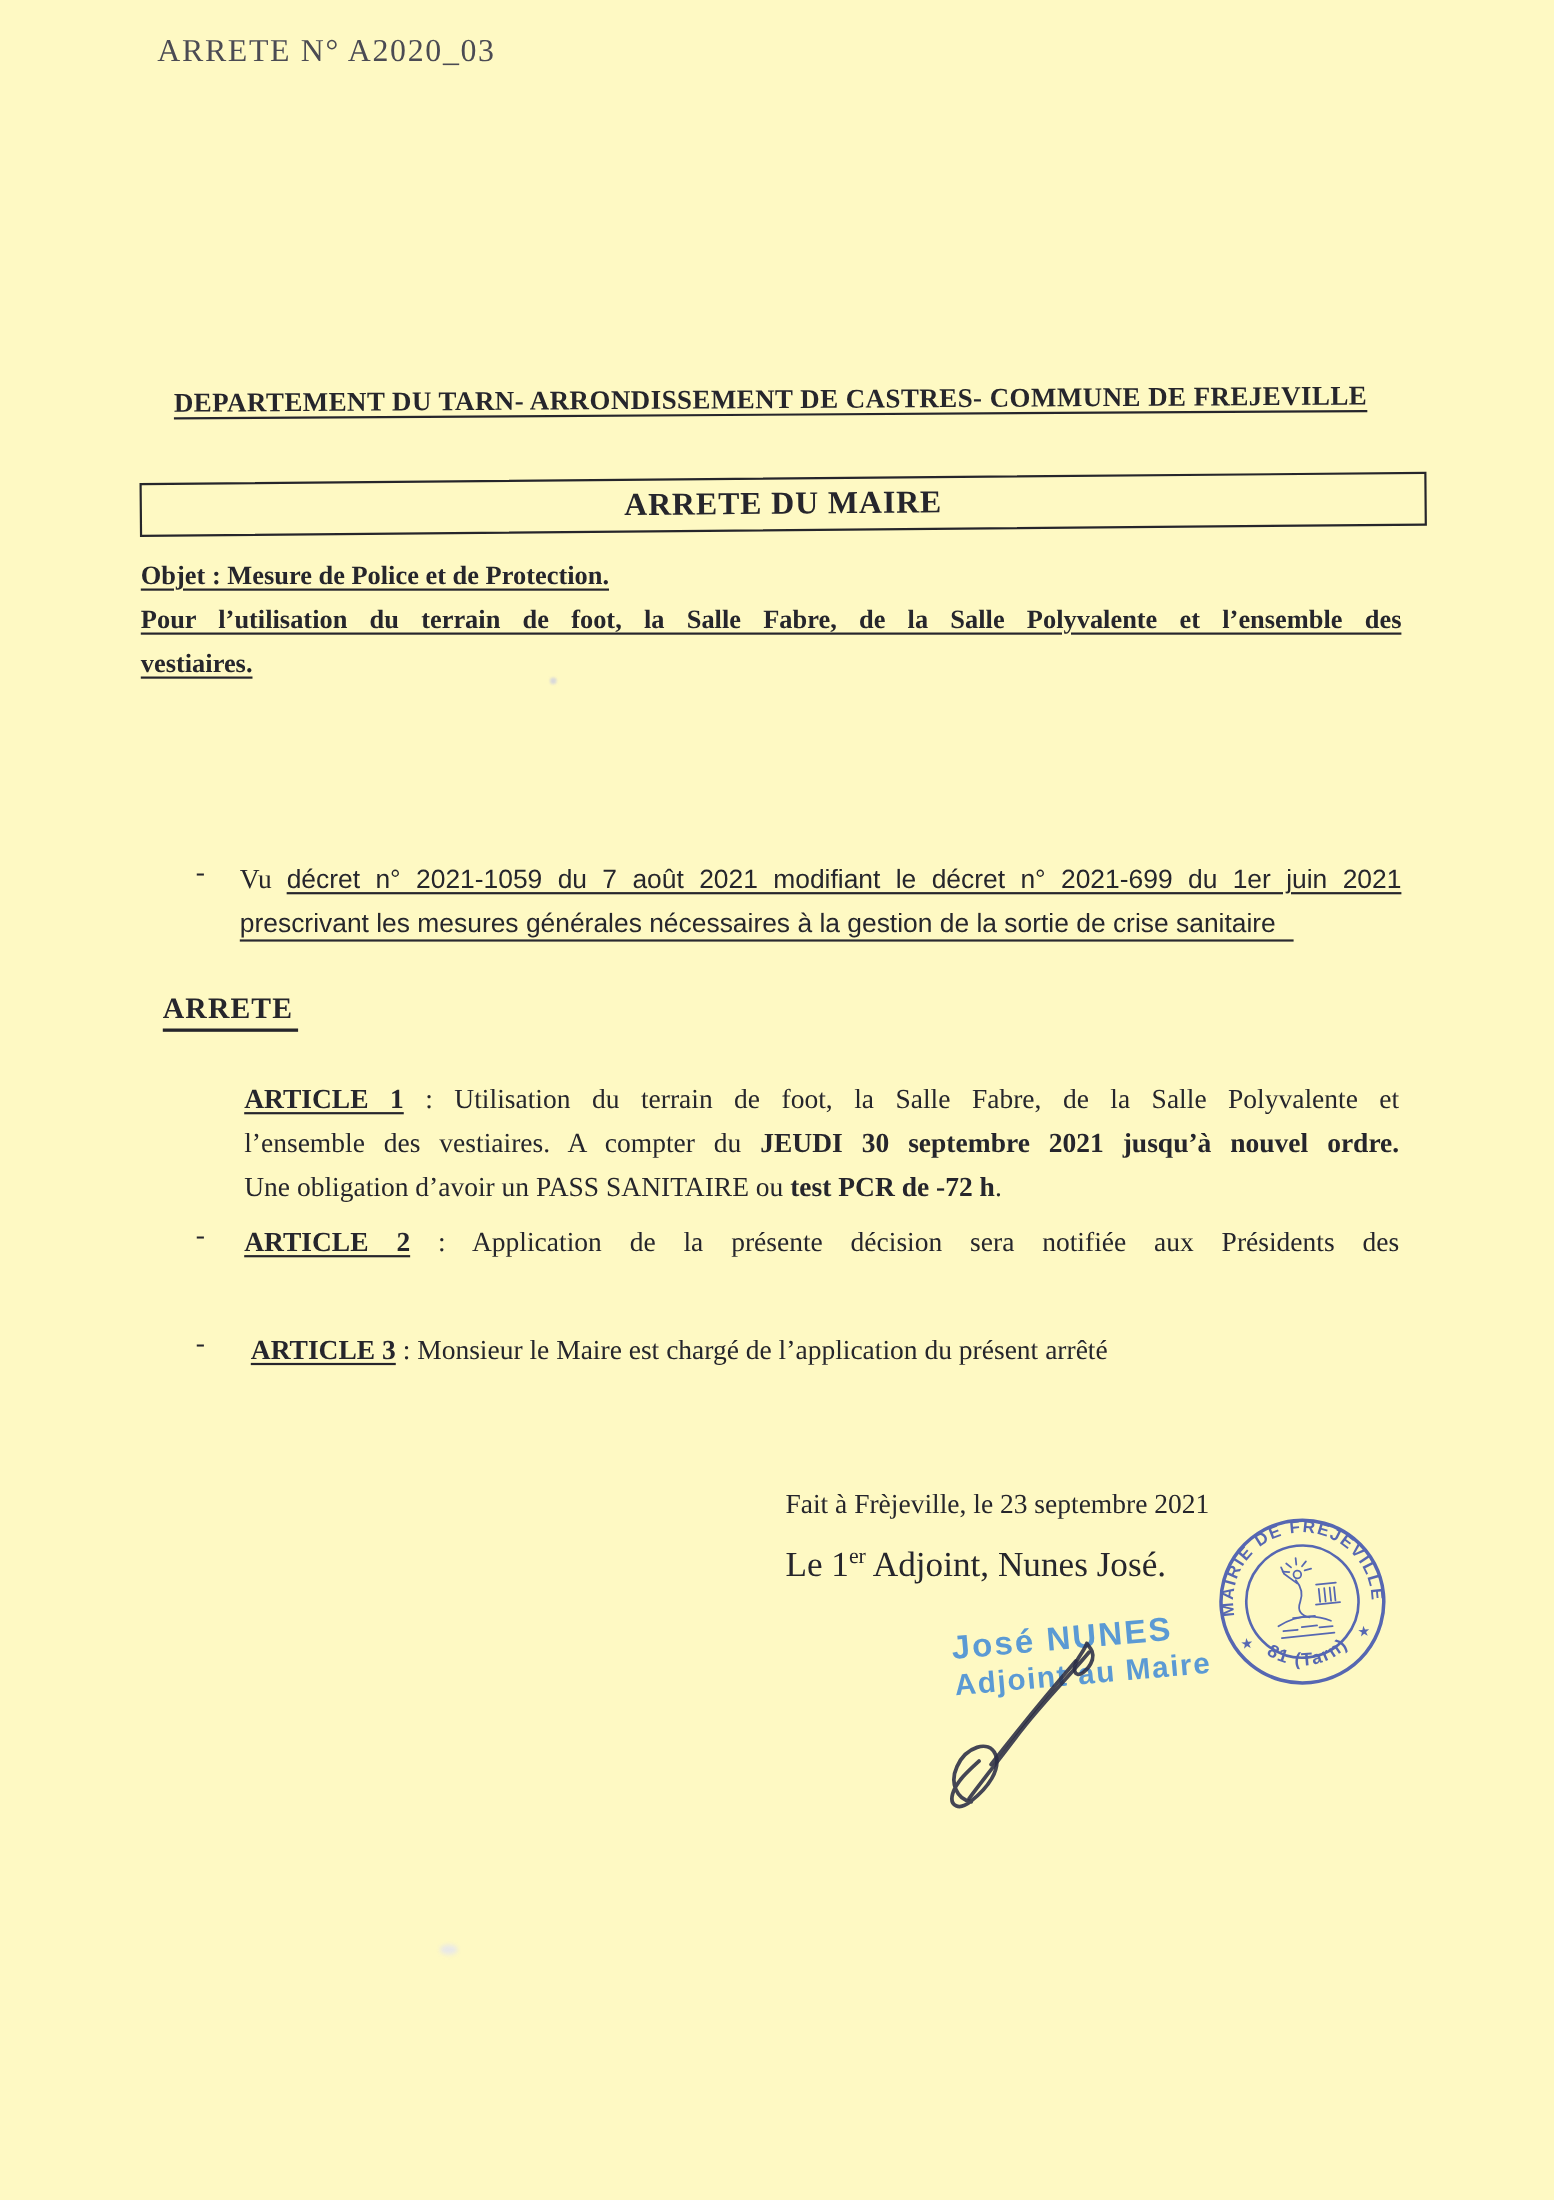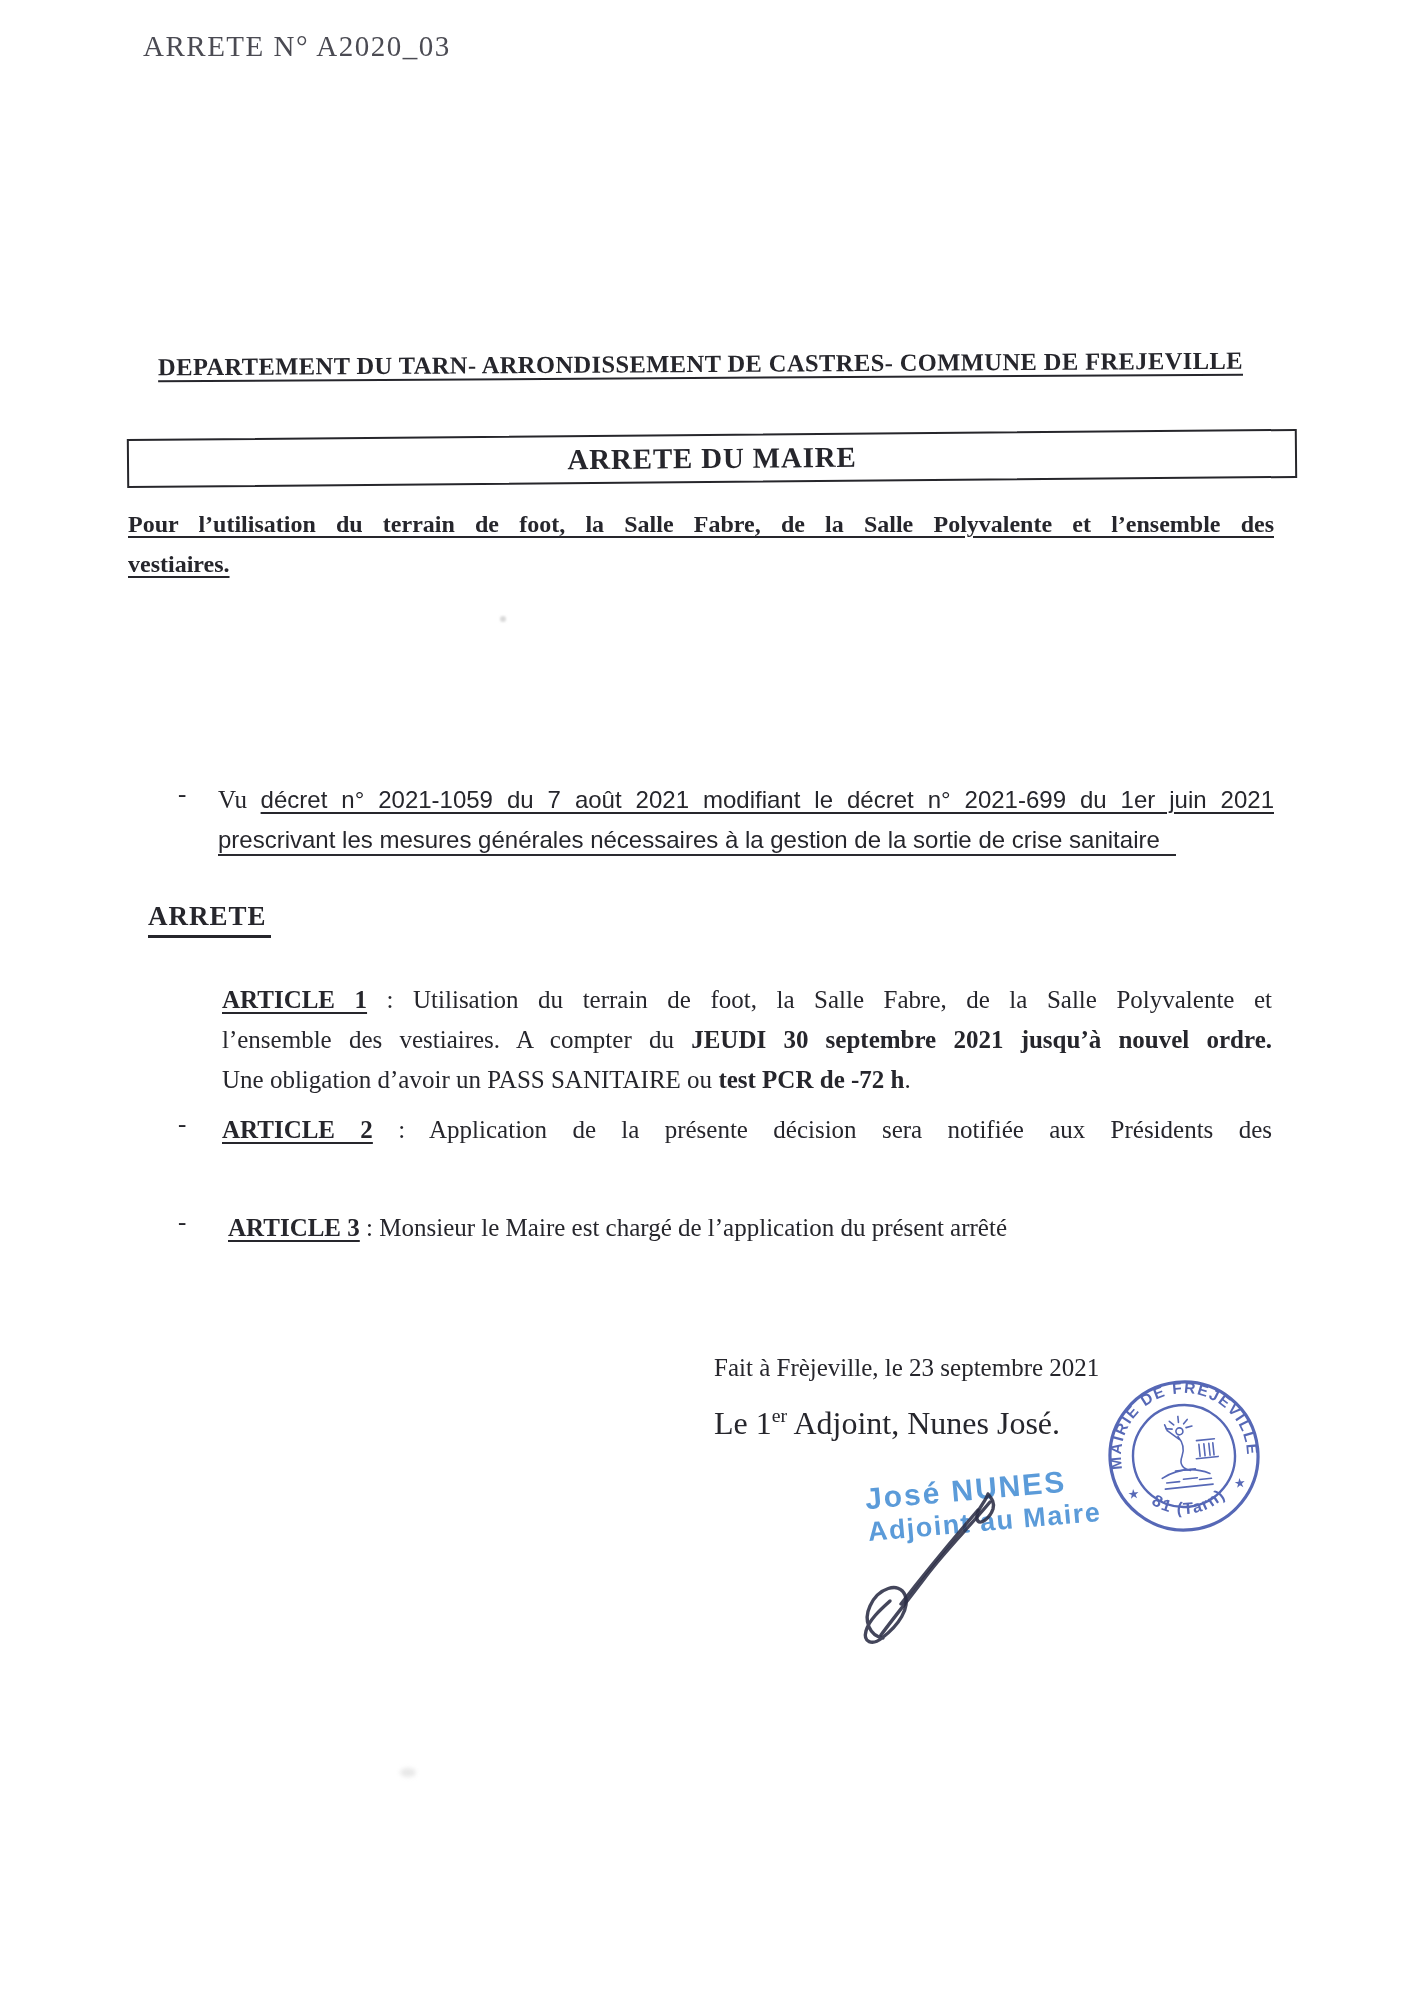--- a/index.html
+++ b/index.html
@@ -1,17 +1,17 @@
 <!DOCTYPE html>
 <html style="--ink: #26262c; --seal-blue: #4a5db1; --stamp-blue: #4e93d6; --signature-ink: #2a2c44; --paper: #fefefe;"><head>
 <meta charset="utf-8">
 <style>
   html,body{margin:0;padding:0;background:#9a9a9a;}
   .page{
-    position:relative; width:1413px; height:2000px; background:#ffffff;
+    position:relative; width:1413px; height:2000px; background:#fef9c3;
     margin:0 auto; overflow:hidden;
     font-family:"Liberation Serif","DejaVu Serif",serif;
     color:var(--ink,#26262c);
   }
   .abs{position:absolute;}
   
   .ref{left:143px; top:30px; font-size:29px; letter-spacing:1.5px; color:#4b4b53;}
   
   .dept{left:128px; top:350px; width:1145px; text-align:center;
         font-weight:bold; font-size:24.5px; letter-spacing:.4px;
@@ -89,20 +89,21 @@
 
   <div class="abs dept">
     <span>DEPARTEMENT DU TARN- ARRONDISSEMENT DE CASTRES- COMMUNE DE FREJEVILLE</span>
   </div>
 
   <div class="abs titlebox">
     <span>ARRETE DU MAIRE</span>
   </div>
 
   <div class="abs objet">
+    <div class="jline"><span class="u2">Objet : Mesure de Police et de Protection.</span></div>
     <div class="jline stretch"><span class="u2">Pour l’utilisation du terrain de foot, la Salle Fabre, de la Salle Polyvalente et l’ensemble des</span></div>
     <div class="jline"><span class="u2">vestiaires.</span></div>
   </div>
 
 
   <div class="abs vu-dash">-</div>
   <div class="abs vu">
     <div class="jline stretch"><span class="serifword">Vu </span><span class="u2">décret n° 2021-1059 du 7 août 2021 modifiant le décret n° 2021-699 du 1er juin 2021</span></div>
     <div class="jline"><span class="utrail">prescrivant les mesures générales nécessaires à la gestion de la sortie de crise sanitaire</span></div>
   </div>

